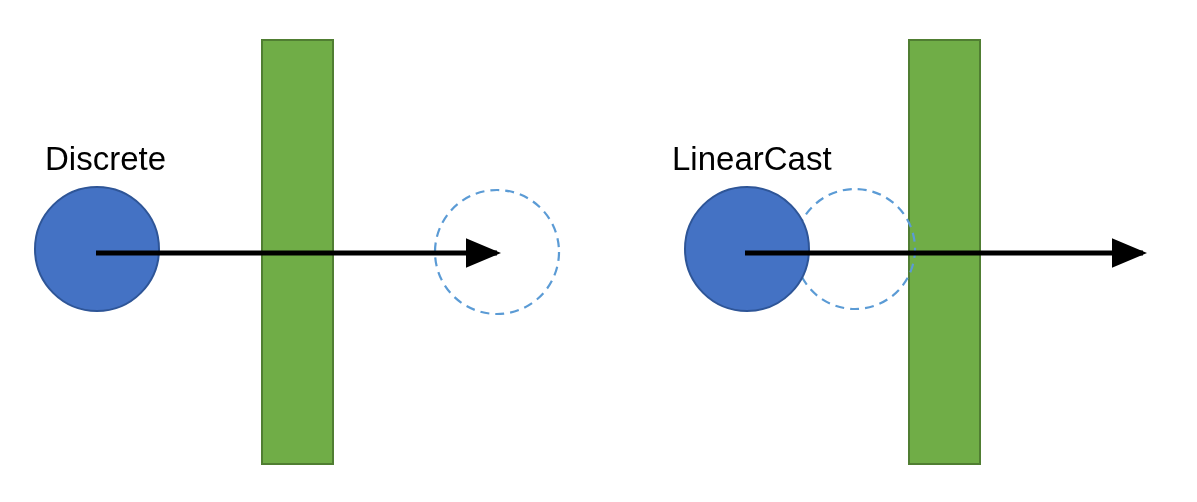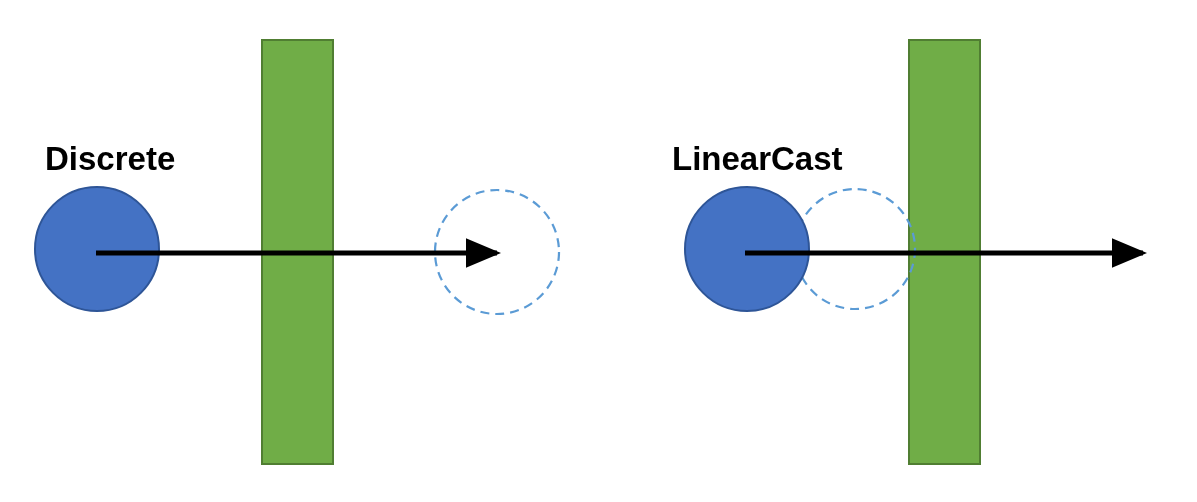--- a/index.html
+++ b/index.html
@@ -12,21 +12,20 @@
     width: 1197px;
     height: 502px;
     font-family: "Liberation Sans", sans-serif;
     overflow: hidden;
   }
   #diagram-root {
     position: relative;
     width: 1197px;
     height: 502px;
     background: #ffffff;
-    font-weight: bold;
   }
   svg.diagram-canvas {
     display: block;
     width: 1197px;
     height: 502px;
   }
   text.panel-label {
     font-family: "Liberation Sans", sans-serif;
     font-size: 33px;
     fill: #000000;

